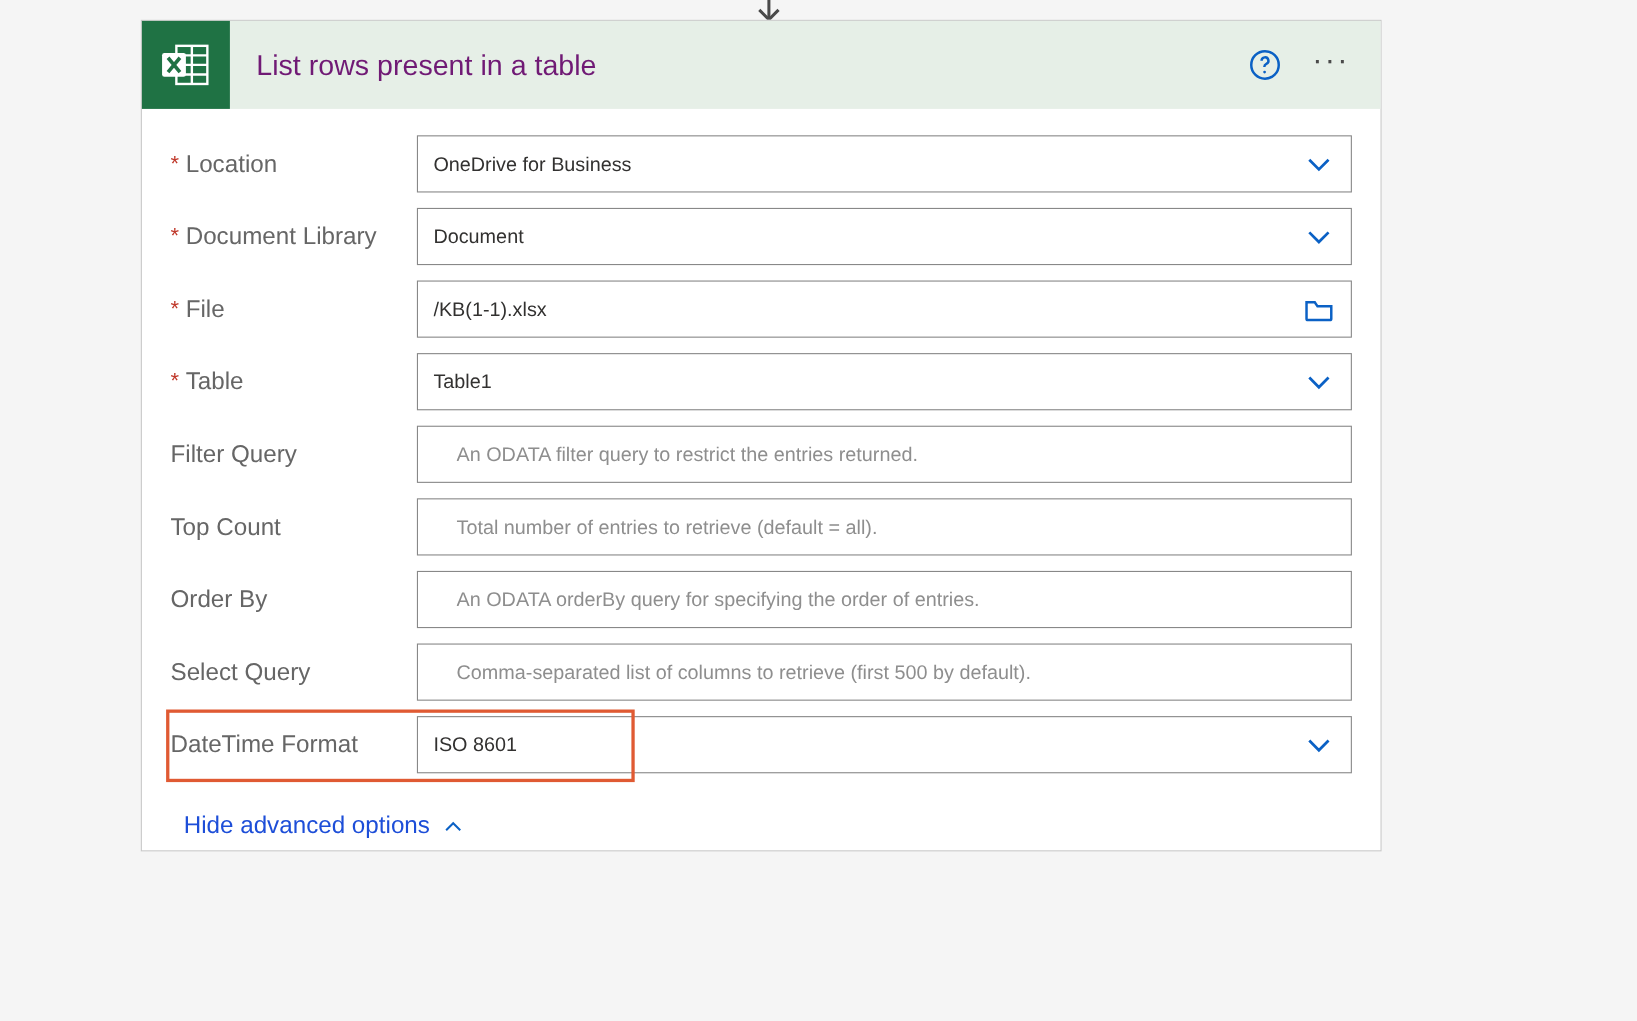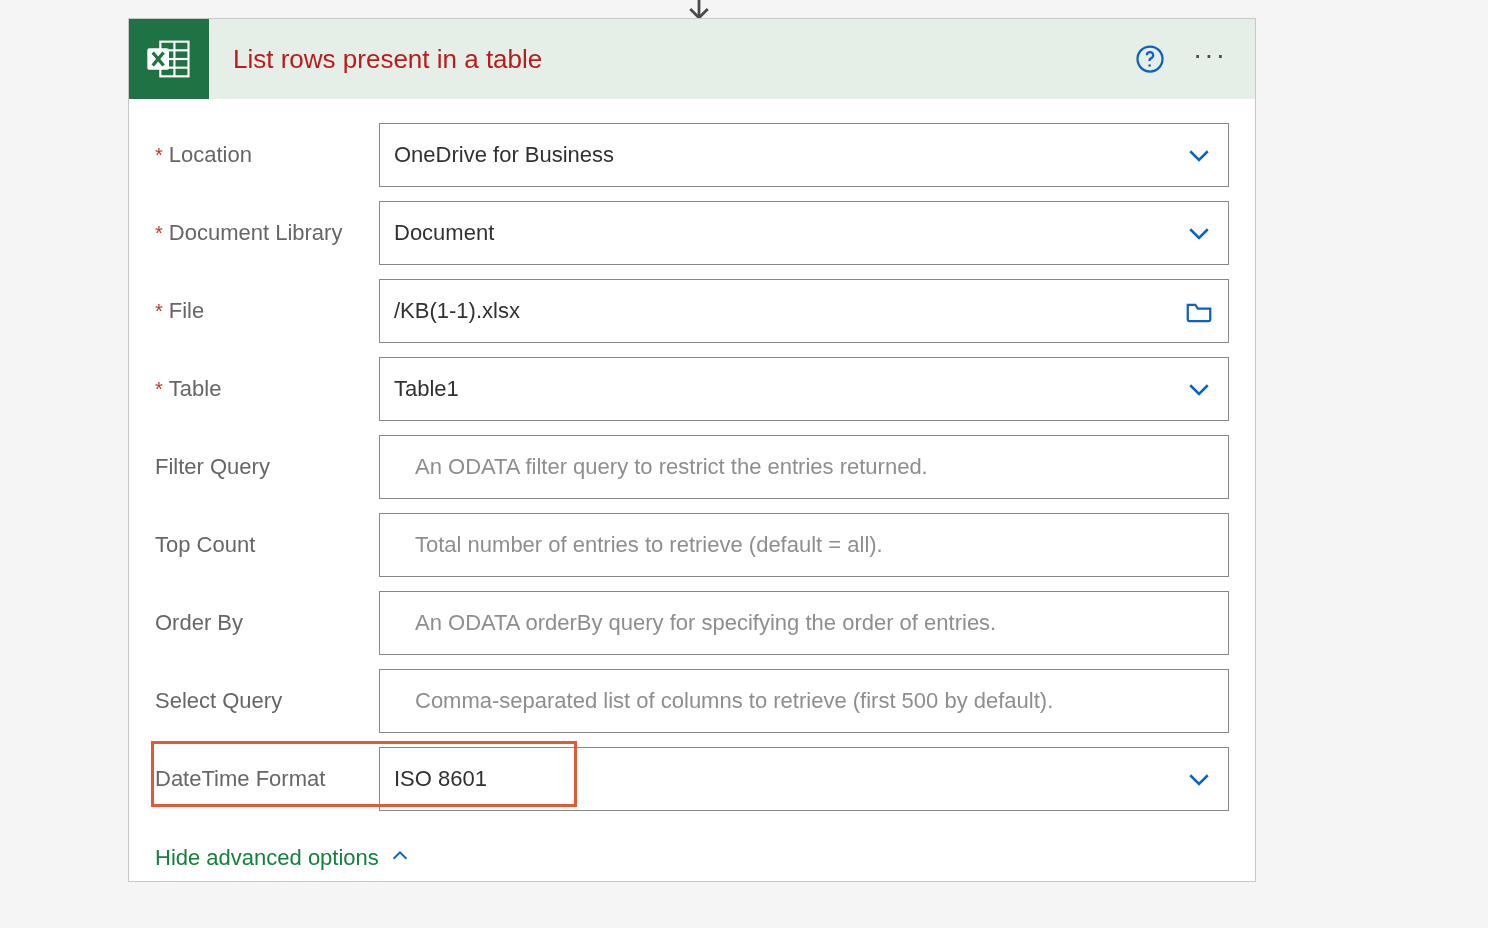--- a/index.html
+++ b/index.html
@@ -46,21 +46,21 @@
     background: #1f7244;
     display: flex;
     align-items: center;
     justify-content: center;
     flex: 0 0 auto;
   }
   .title {
     flex: 1 1 auto;
     padding-left: 24px;
     font-size: 26px;
-    color: #b91c1c;
+    color: #701a75;
   }
   .header-actions {
     display: flex;
     align-items: center;
     gap: 28px;
     padding-right: 28px;
   }
   .help-icon {
     width: 30px;
     height: 30px;
@@ -90,25 +90,25 @@
     align-items: center;
   }
   .req {
     color: #c0392b;
     margin-right: 6px;
     font-size: 20px;
   }
   .control {
     flex: 1 1 auto;
     border: 1px solid #888;
-    height: 64px;
+    height: 52px;
     display: flex;
     align-items: center;
     padding: 0 14px;
-    font-size: 22px;
+    font-size: 18px;
     color: #323130;
     background: #fff;
     box-sizing: border-box;
   }
   .control .value {
     flex: 1 1 auto;
     white-space: nowrap;
     overflow: hidden;
   }
   .control .placeholder {
@@ -129,25 +129,25 @@
     position: absolute;
     left: -4px;
     top: -6px;
     width: 420px;
     height: 60px;
     border: 3px solid #e05a33;
     pointer-events: none;
   }
   .advanced-link {
     display: inline-flex;
-    align-items: flex-start;
+    align-items: flex-end;
     gap: 10px;
     margin-top: 20px;
-    margin-left: 0;
-    color: #15803d;
+    margin-left: 12px;
+    color: #1d4ed8;
     font-size: 22px;
     cursor: pointer;
   }
   .advanced-link .chev-up {
     width: 22px;
     height: 22px;
     color: #0b61c5;
   }
   svg { display: block; }
 </style>

